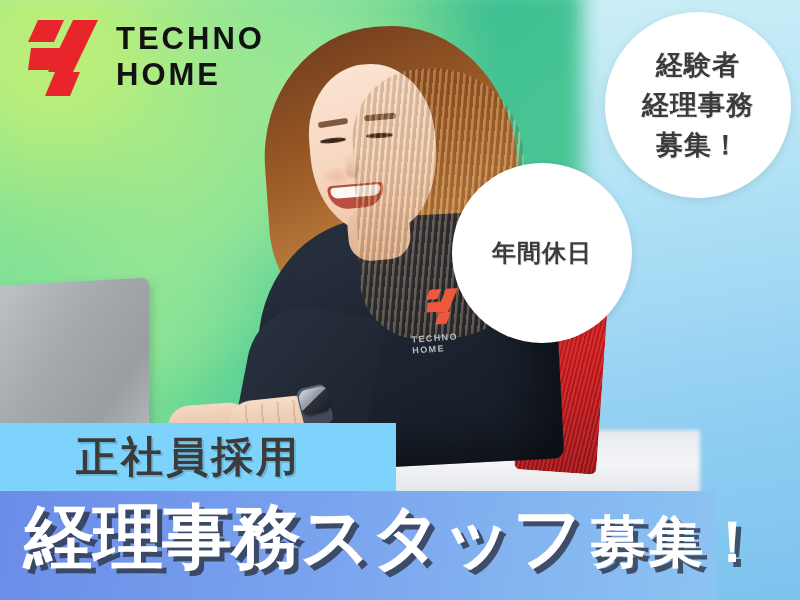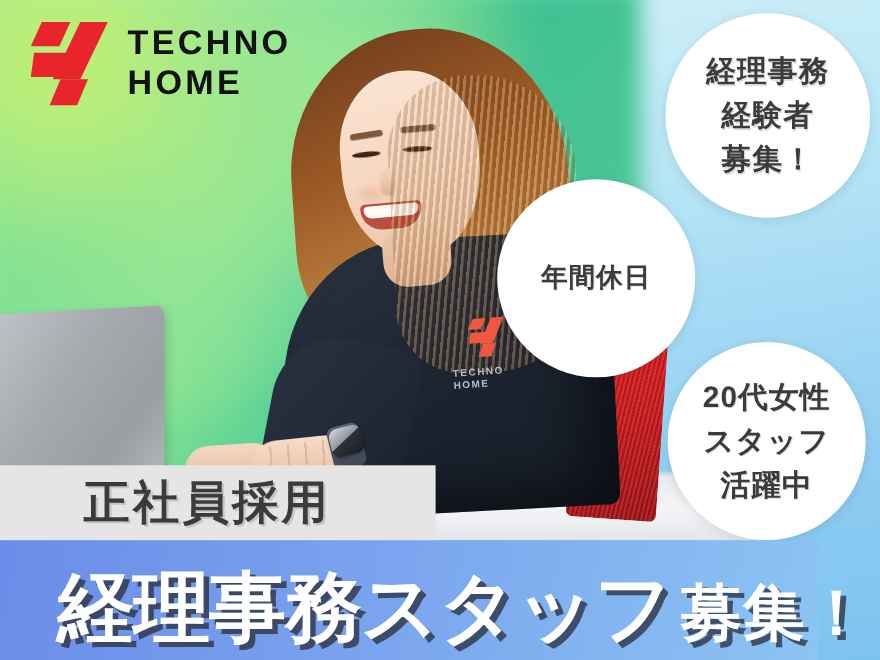--- a/index.html
+++ b/index.html
@@ -378,21 +378,21 @@
   }
 
   
 
   .subbar {
     position: absolute;
     left: 0;
     top: 423px;
     width: 396px;
     height: 68px;
-    background: #e5e5e5;
+    background: #7dd3fc;
     display: flex;
     align-items: center;
     text-align: center;
   }
   .subbar-text {
     margin-left: 76px;
     font-size: 42px;
     font-weight: 900;
     color: #3b3b3b;
     letter-spacing: 3px;
@@ -402,22 +402,21 @@
   
 
   .mainbar {
     position: absolute;
     left: 0;
     top: 491px;
     width: 716px;
     height: 109px;
     background: linear-gradient(100deg, #6b8ce8 0%, #7aa3ee 45%, #8cc4f2 100%);
     display: flex;
-    align-items: flex-end;
-    padding-left: 28px;
+    align-items: flex-start;
   }
   .mainbar-text {
     margin-left: 24px;
     color: #ffffff;
     font-weight: 900;
     white-space: nowrap;
     text-shadow: 5px 5px 0 rgba(45,52,70,0.80);
   }
   .mainbar-text .big {
     font-size: 70px;
@@ -506,34 +505,29 @@
         <polygon points="27,54 52,54 42,78 17,78" fill="#e8252a"></polygon>
       </svg>
     </div>
     <div class="logo-words">
       <div>TECHNO</div>
       <div>HOME</div>
     </div>
   </div>
 
   <div class="badge" id="badge-1">
+    <span>経験者</span>
     <span>経理事務</span>
-    <span>経験者</span>
     <span>募集！</span>
   </div>
 
   <div class="badge" id="badge-2">
     <span>年間休日</span>
   </div>
 
-  <div class="badge" id="badge-3">
-    <span>20代女性</span>
-    <span>スタッフ</span>
-    <span>活躍中</span>
-  </div>
 
   <div class="subbar">
     <div class="subbar-text">正社員採用</div>
   </div>
 
   <div class="mainbar">
     <div class="mainbar-text">
       <span class="big">経理事務スタッフ</span><span class="small">募集！</span>
     </div>
   </div>

